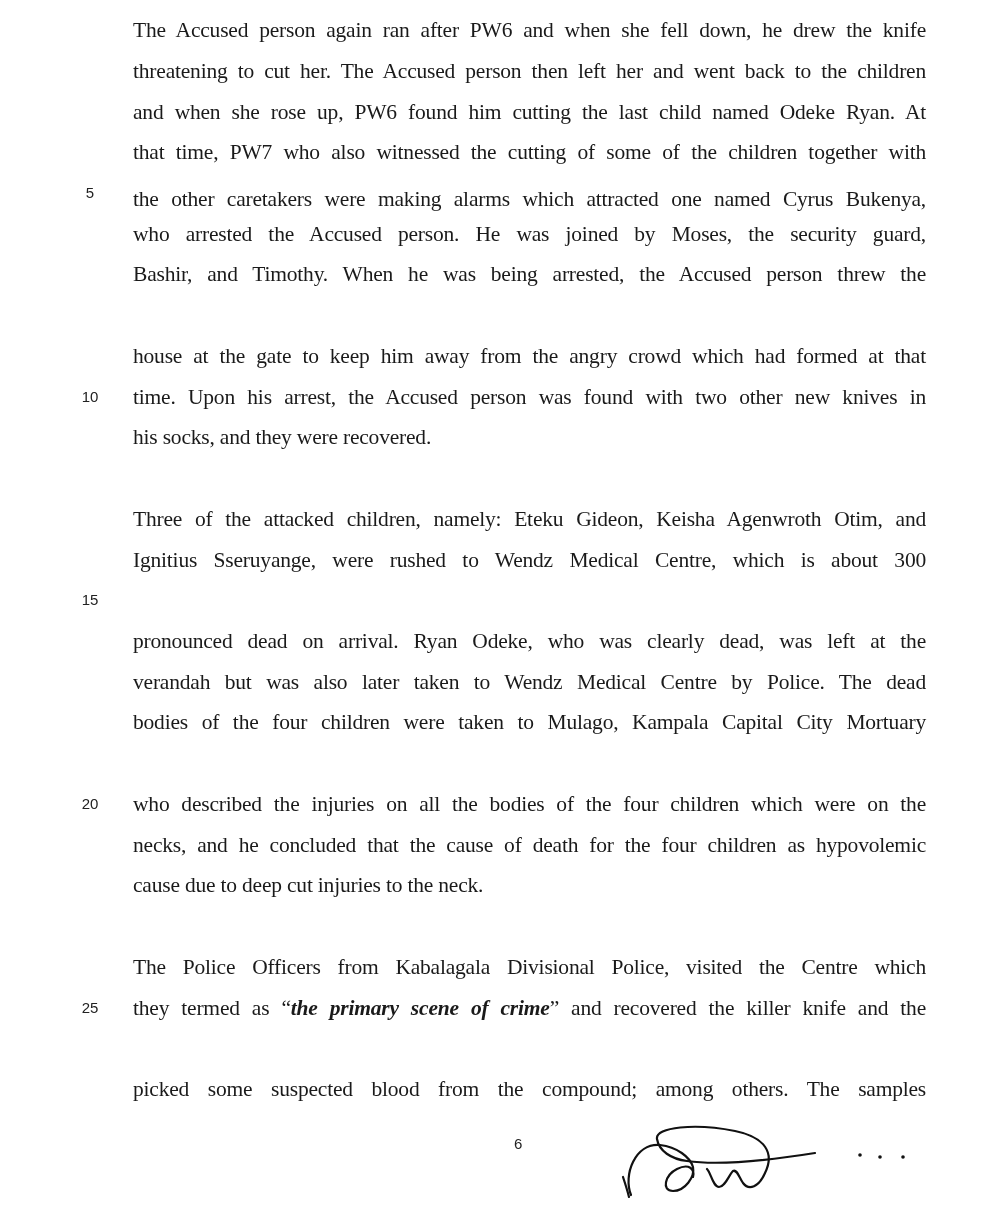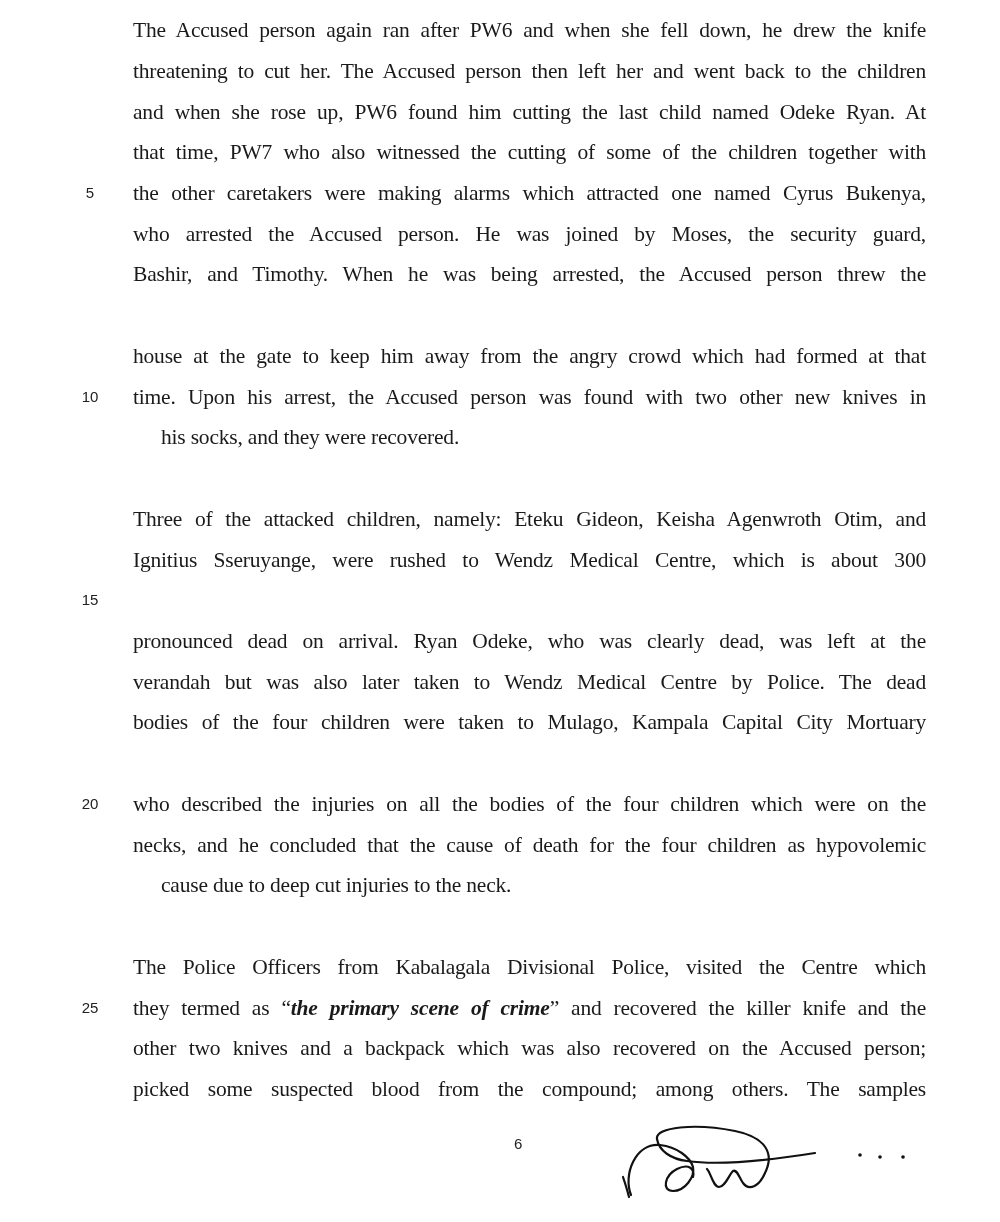--- a/index.html
+++ b/index.html
@@ -27,21 +27,20 @@
       width: 793px;
       font-size: 21.5px;
       line-height: 28px;
       white-space: nowrap;
       text-align: justify;
       text-align-last: justify;
       letter-spacing: -0.2px;
     }
     .line.last {
       text-align-last: left;
-      margin-left: 28px;
     }
     .line-number {
       position: absolute;
       left: 70px;
       width: 40px;
       text-align: center;
       font-family: "Liberation Sans", "DejaVu Sans", sans-serif;
       font-size: 15px;
       line-height: 28px;
       color: #222;
@@ -69,21 +68,21 @@
 </head>
 <body>
 
 <div class="page">
 
   <div class="line" style="top:16px">The Accused person again ran after PW6 and when she fell down, he drew the knife</div>
   <div class="line" style="top:57px">threatening to cut her. The Accused person then left her and went back to the children</div>
   <div class="line" style="top:98px">and when she rose up, PW6 found him cutting the last child named Odeke Ryan. At</div>
   <div class="line" style="top:138px">that time, PW7 who also witnessed the cutting of some of the children together with</div>
   <div class="line-number" style="top:179px">5</div>
-  <div class="line" style="top:179px">the other caretakers were making alarms which attracted one named Cyrus Bukenya,</div>
+  <div class="line" style="top:185px">the other caretakers were making alarms which attracted one named Cyrus Bukenya,</div>
   <div class="line" style="top:220px">who arrested the Accused person. He was joined by Moses, the security guard,</div>
   <div class="line" style="top:260px">Bashir, and Timothy. When he was being arrested, the Accused person threw the</div>
   <div class="line" style="top:342px">house at the gate to keep him away from the angry crowd which had formed at that</div>
   <div class="line-number" style="top:383px">10</div>
   <div class="line" style="top:383px">time. Upon his arrest, the Accused person was found with two other new knives in</div>
   <div class="line last" style="top:423px">his socks, and they were recovered.</div>
 
   <div class="line" style="top:505px">Three of the attacked children, namely: Eteku Gideon, Keisha Agenwroth Otim, and</div>
   <div class="line" style="top:546px">Ignitius Sseruyange, were rushed to Wendz Medical Centre, which is about 300</div>
   <div class="line-number" style="top:586px">15</div>
@@ -91,21 +90,20 @@
   <div class="line" style="top:668px">verandah but was also later taken to Wendz Medical Centre by Police. The dead</div>
   <div class="line" style="top:708px">bodies of the four children were taken to Mulago, Kampala Capital City Mortuary</div>
   <div class="line-number" style="top:790px">20</div>
   <div class="line" style="top:790px">who described the injuries on all the bodies of the four children which were on the</div>
   <div class="line" style="top:831px">necks, and he concluded that the cause of death for the four children as hypovolemic</div>
   <div class="line last" style="top:871px">cause due to deep cut injuries to the neck.</div>
 
   <div class="line" style="top:953px">The Police Officers from Kabalagala Divisional Police, visited the Centre which</div>
   <div class="line-number" style="top:994px">25</div>
   <div class="line" style="top:994px"><span>they termed as “</span><span class="bold">the primary scene of crime</span><span>” and recovered the killer knife and the</span></div>
-  <div class="line" style="top:1034px">other two knives and a backpack which was also recovered on the Accused person;</div>
   <div class="line" style="top:1075px">picked some suspected blood from the compound; among others. The samples</div>
 
   <div class="page-number">6</div>
 
   <svg class="signature" viewBox="0 0 300 85">
     <g fill="none" stroke="#111" stroke-width="2.2" stroke-linecap="round" stroke-linejoin="round">
       <path d="M 16 70 C 8 50, 20 18, 45 20 C 62 22, 75 32, 78 42 C 80 52, 70 66, 58 66 C 46 66, 50 50, 62 44 C 74 38, 80 44, 78 52"></path>
       <path d="M 42 14 C 40 2, 80 -2, 120 6 C 150 12, 160 28, 150 48 C 144 62, 134 66, 128 58 C 124 52, 122 44, 118 46 C 114 50, 110 62, 104 62 C 98 62, 96 48, 92 44"></path>
       <path d="M 42 14 C 44 26, 56 34, 72 36 C 100 40, 150 36, 200 28"></path>
       <path d="M 8 52 C 10 58, 12 64, 14 72"></path>

